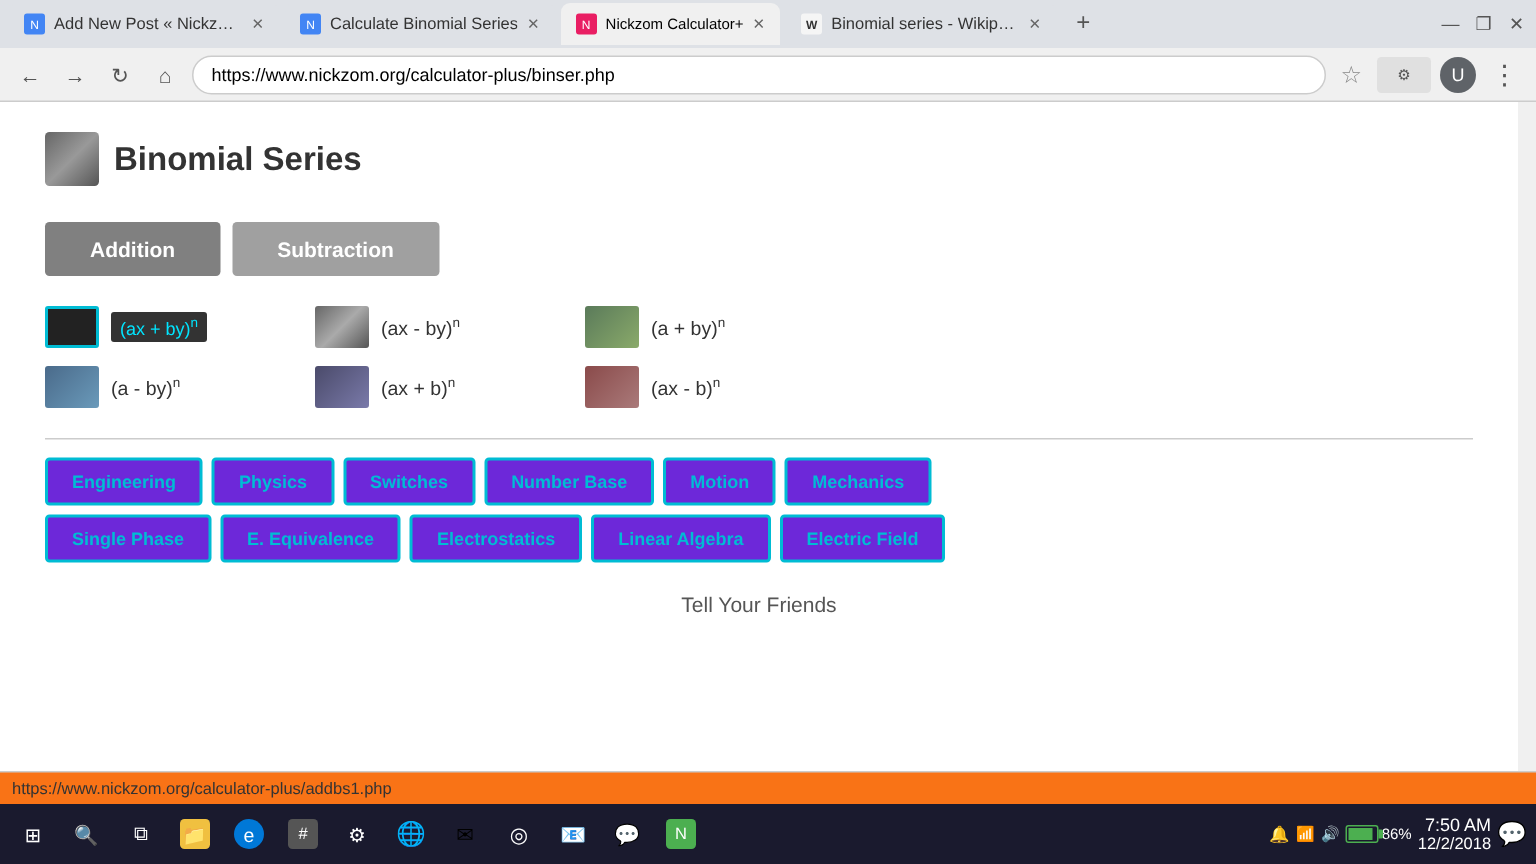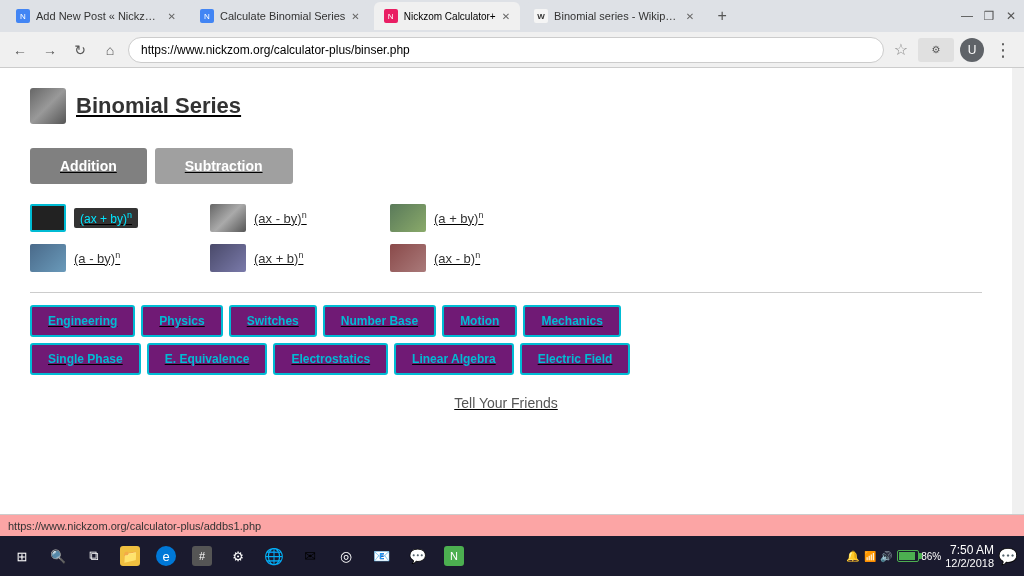--- a/index.html
+++ b/index.html
@@ -144,21 +144,20 @@
       cursor: pointer;
       padding: 0 4px;
     }
 
     
     .browser-content {
       flex: 1;
       background: #f0f0f0;
       display: flex;
       overflow: hidden;
-      text-decoration: underline;
     }
     .page-content {
       flex: 1;
       background: white;
       overflow-y: auto;
       padding: 20px 30px;
     }
     .scrollbar {
       width: 12px;
       background: #f0f0f0;
@@ -268,33 +267,33 @@
     
     .nav-buttons-row {
       display: flex;
       gap: 6px;
       flex-wrap: wrap;
       margin-bottom: 6px;
     }
     .nav-cat-btn {
       padding: 7px 16px;
       border: 2px solid #00bcd4;
-      background: #701a75;
+      background: #6d28d9;
       color: #00bcd4;
       font-size: 12px;
       font-weight: bold;
       border-radius: 3px;
       cursor: pointer;
       white-space: nowrap;
     }
 
     
     .status-bar {
       height: 22px;
-      background: #fca5a5;
+      background: #f97316;
       display: flex;
       align-items: center;
       padding: 0 8px;
       font-size: 11px;
       color: #333;
       flex-shrink: 0;
       border-top: 1px solid #ccc;
     }
 
     

